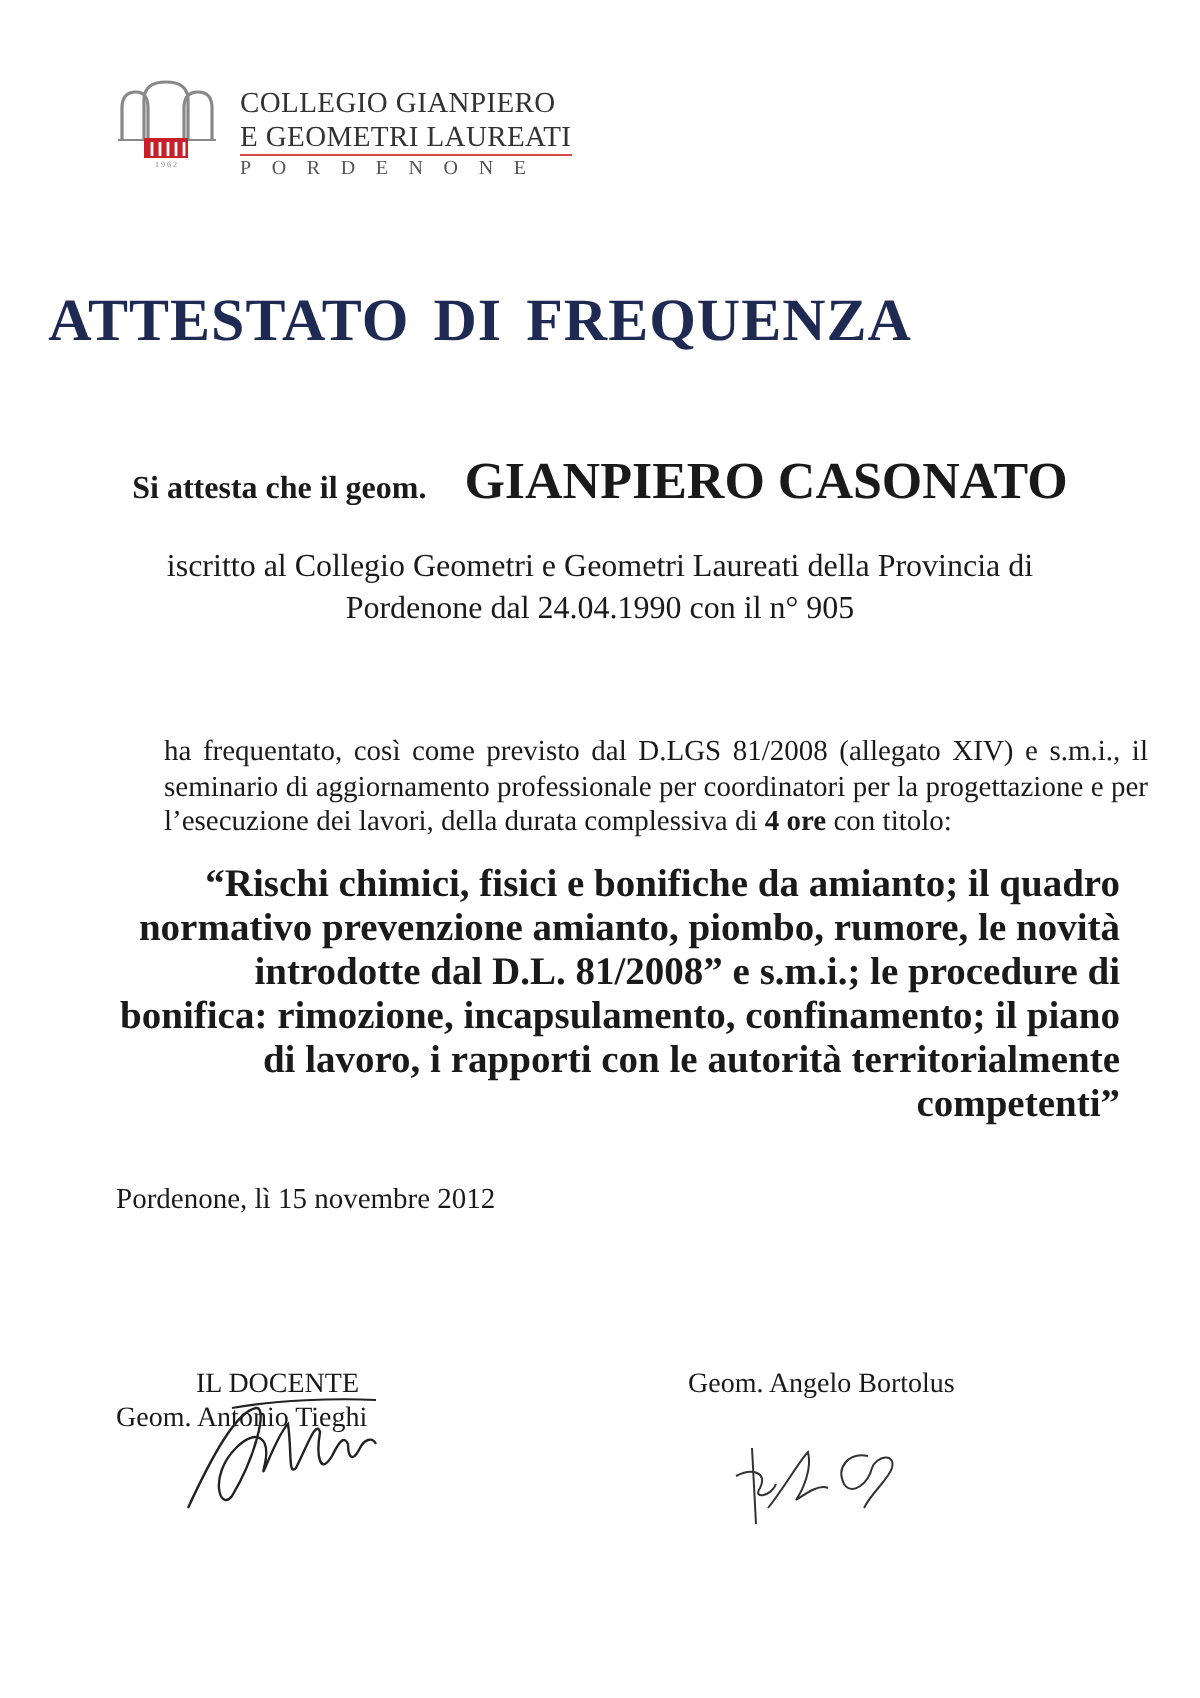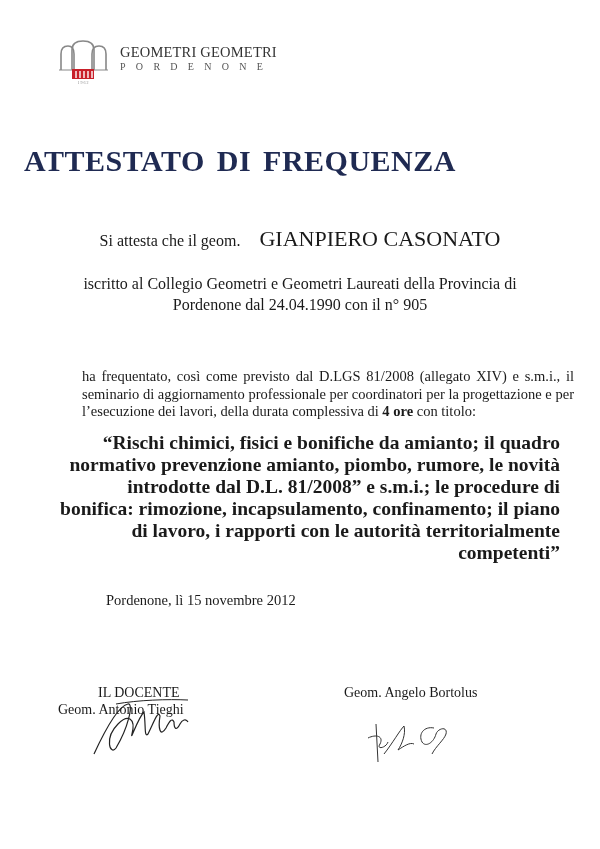--- a/index.html
+++ b/index.html
@@ -12,33 +12,33 @@
   .logo-text { position: absolute; left: 62px; top: 4px; color: #333; }
   .logo-line1 { font-size: 14.5px; line-height: 16px; letter-spacing: 0.2px; }
   .logo-line2 { font-size: 14.5px; line-height: 16px; letter-spacing: 0.2px; border-bottom: 1.5px solid #d34a4a; display: inline-block; padding-bottom: 0px; }
   .logo-line3 { font-size: 10px; line-height: 12px; letter-spacing: 10.3px; margin-top: 1px; color: #555; }
 
   .title {
     position: absolute; left: 0; width: 480px; top: 144px; text-align: center;
     font-size: 30px; font-weight: bold; color: #1f2a52; letter-spacing: 0.5px; word-spacing: 4px;
   }
   .attesta { position: absolute; left: 0; width: 600px; top: 226px; text-align: center; }
-  .attesta-prefix { font-size: 16px; font-weight: normal; }
-  .attesta-name { font-size: 22px; font-weight: normal; margin-left: 15px; }
+  .attesta-prefix { font-size: 16px; font-weight: bold; }
+  .attesta-name { font-size: 26px; font-weight: bold; margin-left: 15px; }
 
   .iscritto { position: absolute; left: 0; width: 600px; top: 273px; text-align: center; font-size: 16px; line-height: 21px; }
 
   .body-para {
     position: absolute; left: 58px; width: 492px; top: 368px; font-size: 14.5px; line-height: 17.5px; text-align: justify; margin-left: 24px;
   }
   .course {
     position: absolute; left: 50px; width: 510px; top: 432px; text-align: right;
     font-size: 19.5px; font-weight: bold; line-height: 22px;
   }
-  .place-date { position: absolute; left: 58px; top: 592px; font-size: 14.5px; margin-left: 48px; }
+  .place-date { position: absolute; left: 58px; top: 592px; font-size: 14.5px; }
 
   .sig-left { position: absolute; left: 58px; top: 684px; font-size: 14px; line-height: 17px; }
   .sig-right { position: absolute; left: 344px; top: 684px; font-size: 14px; line-height: 17px; }
   .sig-role { padding-left: 8px; margin-left: 32px; }
   .sig-role-r { padding-left: 12px; }
   .signature { position: absolute; }
 </style>
 </head>
 <body>
 
@@ -52,21 +52,22 @@
     <g stroke="#fff" stroke-width="1.4">
       <line x1="18" y1="31" x2="18" y2="38"></line>
         <line x1="22" y1="31" x2="22" y2="38"></line>
       <line x1="26" y1="31" x2="26" y2="38"></line>
         <line x1="30" y1="31" x2="30" y2="38"></line>
       <line x1="34" y1="31" x2="34" y2="38"></line>
     </g>
     <text x="25" y="43.5" font-size="4" fill="#888" text-anchor="middle" font-family="Liberation Serif, serif">1 9 6 2</text>
   </svg>
   <div class="logo-text">
-    <div class="logo-line1">GEOMETRI GEOMETRI</div>
+    <div class="logo-line1">COLLEGIO GIANPIERO</div>
+    <div class="logo-line2">E GEOMETRI LAUREATI</div>
     <div class="logo-line3">PORDENONE</div>
   </div>
 </div>
 
 <div class="title">ATTESTATO DI  FREQUENZA</div>
 
 <div class="attesta">
   <span class="attesta-prefix">Si attesta che  il geom.</span>
   <span class="attesta-name">GIANPIERO CASONATO</span>
 </div>

